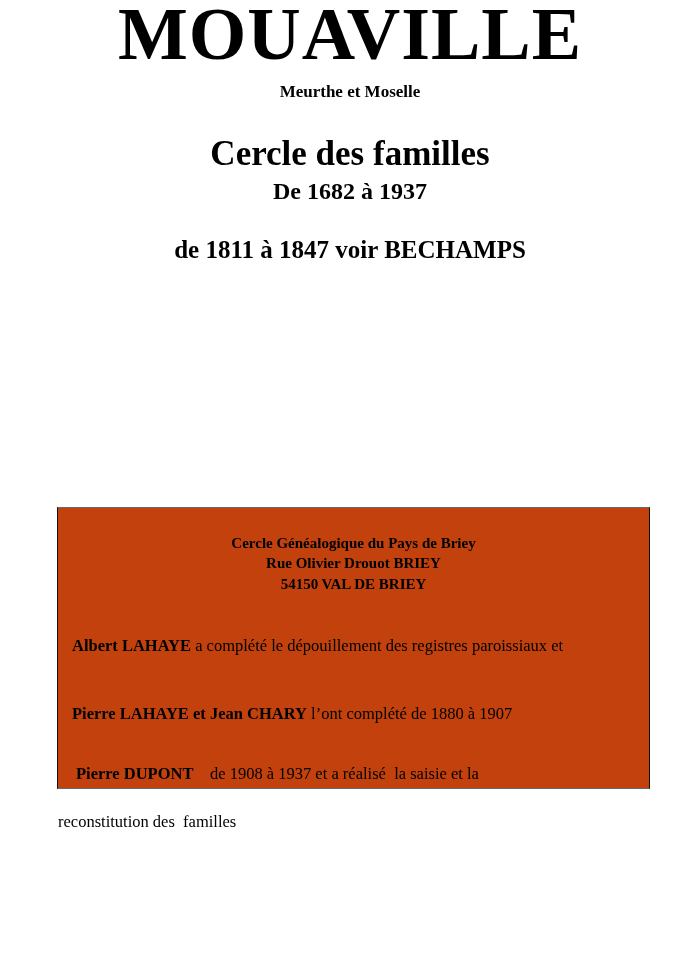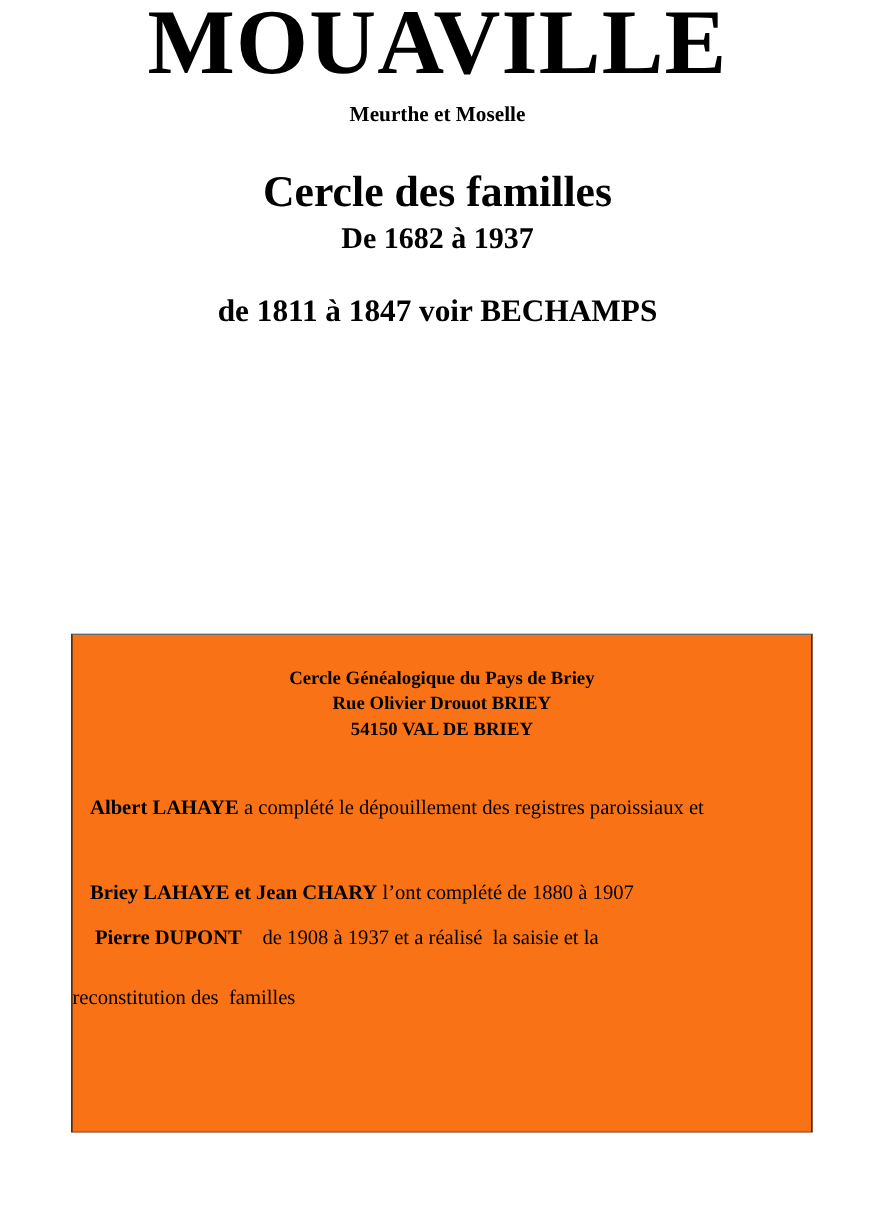--- a/index.html
+++ b/index.html
@@ -73,28 +73,28 @@
     font-weight: 700;
     line-height: 1.05;
   }
 
   
   .credits-box {
     position: absolute;
     left: 57px;
     top: 507px;
     width: 593px;
-    height: 399px;
+    height: 282px;
     box-sizing: border-box;
     border: 1px solid #3a3a3a;
     border-left-color: #111111;
     border-right-color: #111111;
     border-top-color: #6a6a6a;
     border-bottom-color: #6a6a6a;
-    background: #f97316;
+    background: #c2410c;
   }
 
   .org-block {
     text-align: center;
     padding-top: 25px;
     font-size: 15px;
     font-weight: 700;
     line-height: 1.36;
   }
   .org-line {
@@ -121,20 +121,21 @@
   }
   .cl-indent-center {
     text-align: center;
     padding-right: 42px;
   }
   .cl-indent-left2 {
     padding-left: 14px;
   }
   .cl-indent-left3 {
     padding-left: 18px;
+    margin-top: 24px;
   }
   .cl-indent-center2 {
     text-align: left;
     padding-right: 30px;
   }
 
   .sp-1 { height: 31px; }
   .sp-2 { height: 20px; }
   .sp-3 { height: 20px; }
   .sp-4 { height: 31px; }
@@ -167,21 +168,21 @@
     <div class="credit-lines">
 
       <p class="credit-para">
         <span class="credit-line cl-indent-left"><span class="name">Albert LAHAYE</span><span> a complété le dépouillement des registres paroissiaux et</span></span>
         <span class="sp-1" style="display:block"></span>
       </p>
 
       <span class="sp-2" style="display:block"></span>
 
       <p class="credit-para">
-        <span class="credit-line cl-indent-left2"><span class="name">Briey LAHAYE et Jean CHARY</span><span> l’ont complété de 1880 à 1907</span></span>
+        <span class="credit-line cl-indent-left2"><span class="name">Pierre LAHAYE et Jean CHARY</span><span> l’ont complété de 1880 à 1907</span></span>
       </p>
 
       <span class="sp-3" style="display:block"></span>
 
       <p class="credit-para">
         <span class="credit-line cl-indent-left3"><span class="name">Pierre DUPONT</span><span>    de 1908 à 1937 et a réalisé  la saisie et la</span></span>
         <span class="sp-4" style="display:block"></span>
         <span class="credit-line cl-indent-center2">reconstitution des  familles</span>
       </p>
 

